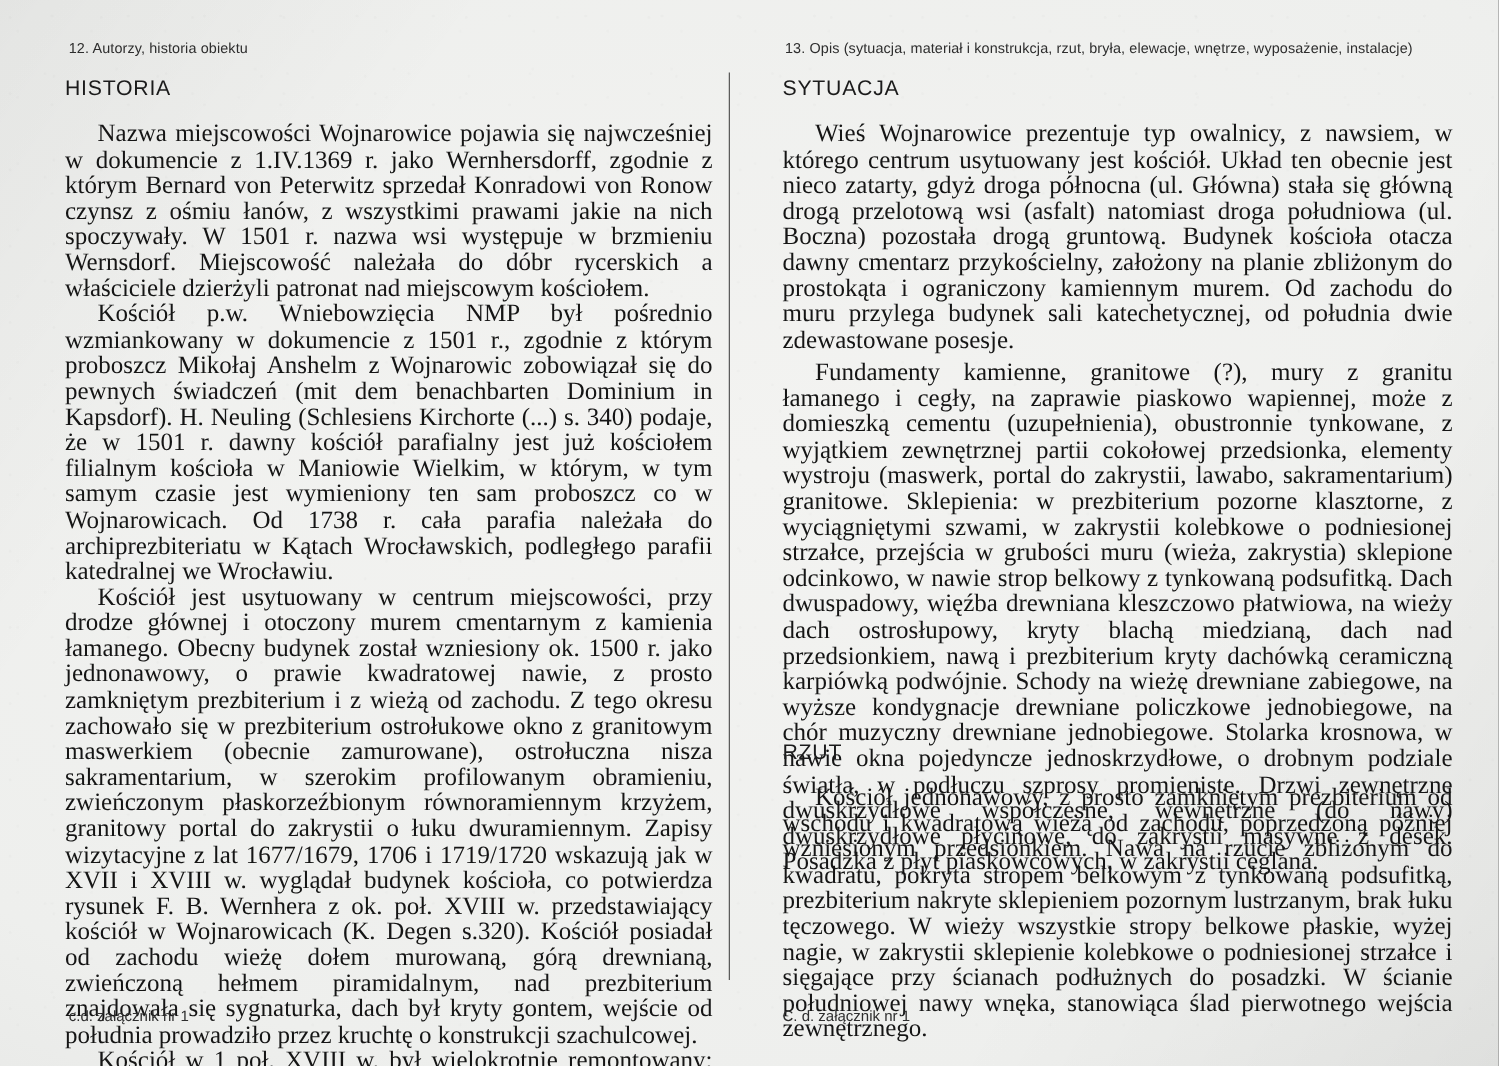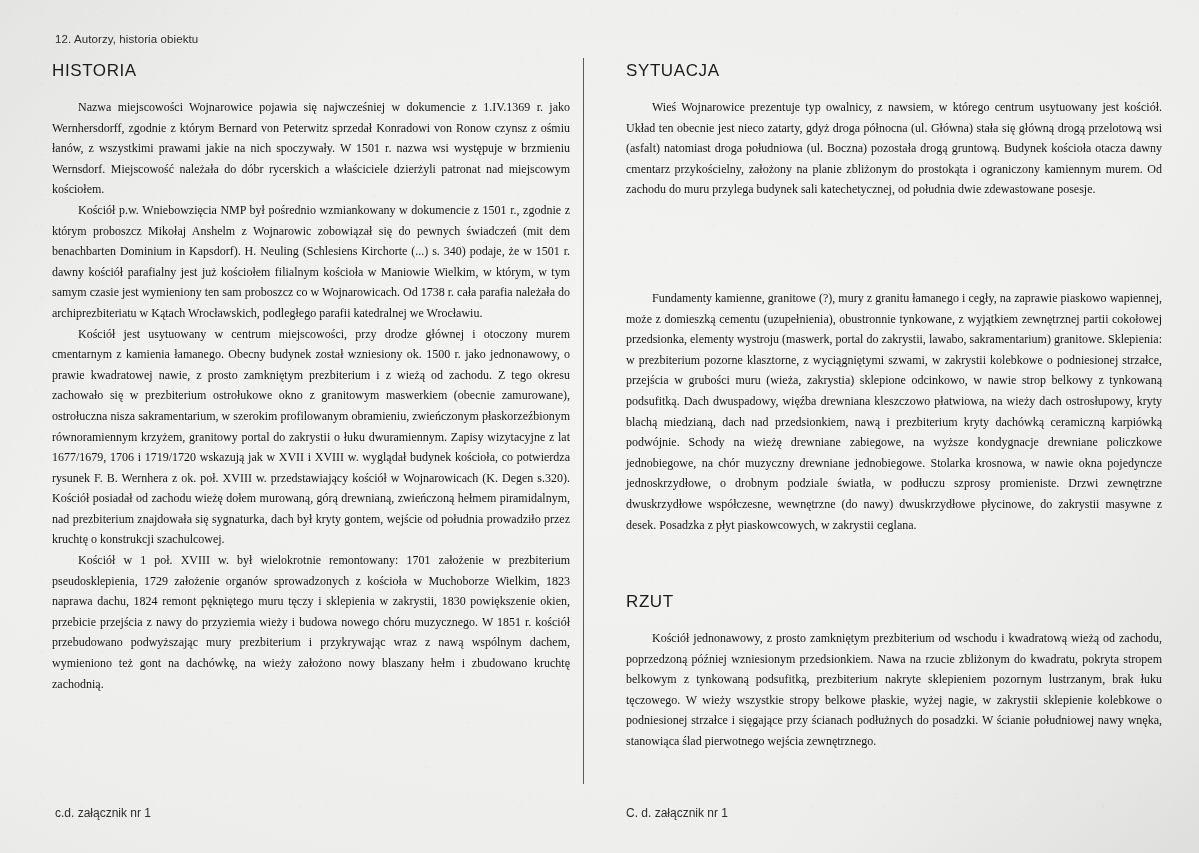--- a/index.html
+++ b/index.html
@@ -53,21 +53,21 @@
     font-family: Liberation Sans, sans-serif;
     font-size: 17px;
     font-weight: 400;
     letter-spacing: 0.6px;
     color: #1b1b1b;
     margin: 0;
   }
 
   p.body {
     margin: 0;
-    font-size: 12px;
+    font-size: 20px;
     line-height: 20.6px;
     text-align: justify;
     text-justify: inter-word;
     text-indent: 26px;
     hyphens: manual;
     color: #151515;
   }
   p.body + p.body { margin-top: 0; }
 
   .divider {
@@ -107,20 +107,21 @@
 </style>
 </head>
 <body>
 
 <div class="page">
 
   <div class="grain"></div>
 
   <div class="form-field-label field-left">12. Autorzy, historia obiektu</div>
 
+  <div class="form-field-label field-right">13. Opis (sytuacja, materiał i konstrukcja, rzut, bryła, elewacje, wnętrze, wyposażenie, instalacje)</div>
 
   <div class="divider"></div>
 
   <h2 id="left-title" class="section-title">HISTORIA</h2>
 
   <div id="left-body" class="scan-soft">
     <p class="body">Nazwa miejscowości Wojnarowice pojawia się najwcześniej w dokumencie z 1.IV.1369 r. jako Wernhersdorff, zgodnie z którym Bernard von Peterwitz sprzedał Konradowi von Ronow czynsz z ośmiu łanów, z wszystkimi prawami jakie na nich spoczywały. W 1501 r. nazwa wsi występuje w brzmieniu Wernsdorf. Miejscowość należała do dóbr rycerskich a właściciele dzierżyli patronat nad miejscowym kościołem.</p>
     <p class="body">Kościół p.w. Wniebowzięcia NMP był pośrednio wzmiankowany w dokumencie z 1501 r., zgodnie z którym proboszcz Mikołaj Anshelm z Wojnarowic zobowiązał się do pewnych świadczeń (mit dem benachbarten Dominium in Kapsdorf). H. Neuling (Schlesiens Kirchorte (...) s. 340) podaje, że w 1501 r. dawny kościół parafialny jest już kościołem filialnym kościoła w Maniowie Wielkim, w którym, w tym samym czasie jest wymieniony ten sam proboszcz co w Wojnarowicach. Od 1738 r. cała parafia należała do archiprezbiteriatu w Kątach Wrocławskich, podległego parafii katedralnej we Wrocławiu.</p>
     <p class="body">Kościół jest usytuowany w centrum miejscowości, przy drodze głównej i otoczony murem cmentarnym z kamienia łamanego. Obecny budynek został wzniesiony ok. 1500 r. jako jednonawowy, o prawie kwadratowej nawie, z prosto zamkniętym prezbiterium i z wieżą od zachodu. Z tego okresu zachowało się w prezbiterium ostrołukowe okno z granitowym maswerkiem (obecnie zamurowane), ostrołuczna nisza sakramentarium, w szerokim profilowanym obramieniu, zwieńczonym płaskorzeźbionym równoramiennym krzyżem, granitowy portal do zakrystii o łuku dwuramiennym. Zapisy wizytacyjne z lat 1677/1679, 1706 i 1719/1720 wskazują jak w XVII i XVIII w. wyglądał budynek kościoła, co potwierdza rysunek F. B. Wernhera z ok. poł. XVIII w. przedstawiający kościół w Wojnarowicach (K. Degen s.320). Kościół posiadał od zachodu wieżę dołem murowaną, górą drewnianą, zwieńczoną hełmem piramidalnym, nad prezbiterium znajdowała się sygnaturka, dach był kryty gontem, wejście od południa prowadziło przez kruchtę o konstrukcji szachulcowej.</p>
     <p class="body">Kościół w 1 poł. XVIII w. był wielokrotnie remontowany: 1701 założenie w prezbiterium pseudosklepienia, 1729 założenie organów sprowadzonych z kościoła w Muchoborze Wielkim, 1823 naprawa dachu, 1824 remont pękniętego muru tęczy i sklepienia w zakrystii, 1830 powiększenie okien, przebicie przejścia z nawy do przyziemia wieży i budowa nowego chóru muzycznego. W 1851 r. kościół przebudowano podwyższając mury prezbiterium i przykrywając wraz z nawą wspólnym dachem, wymieniono też gont na dachówkę, na wieży założono nowy blaszany hełm i zbudowano kruchtę zachodnią.</p>

